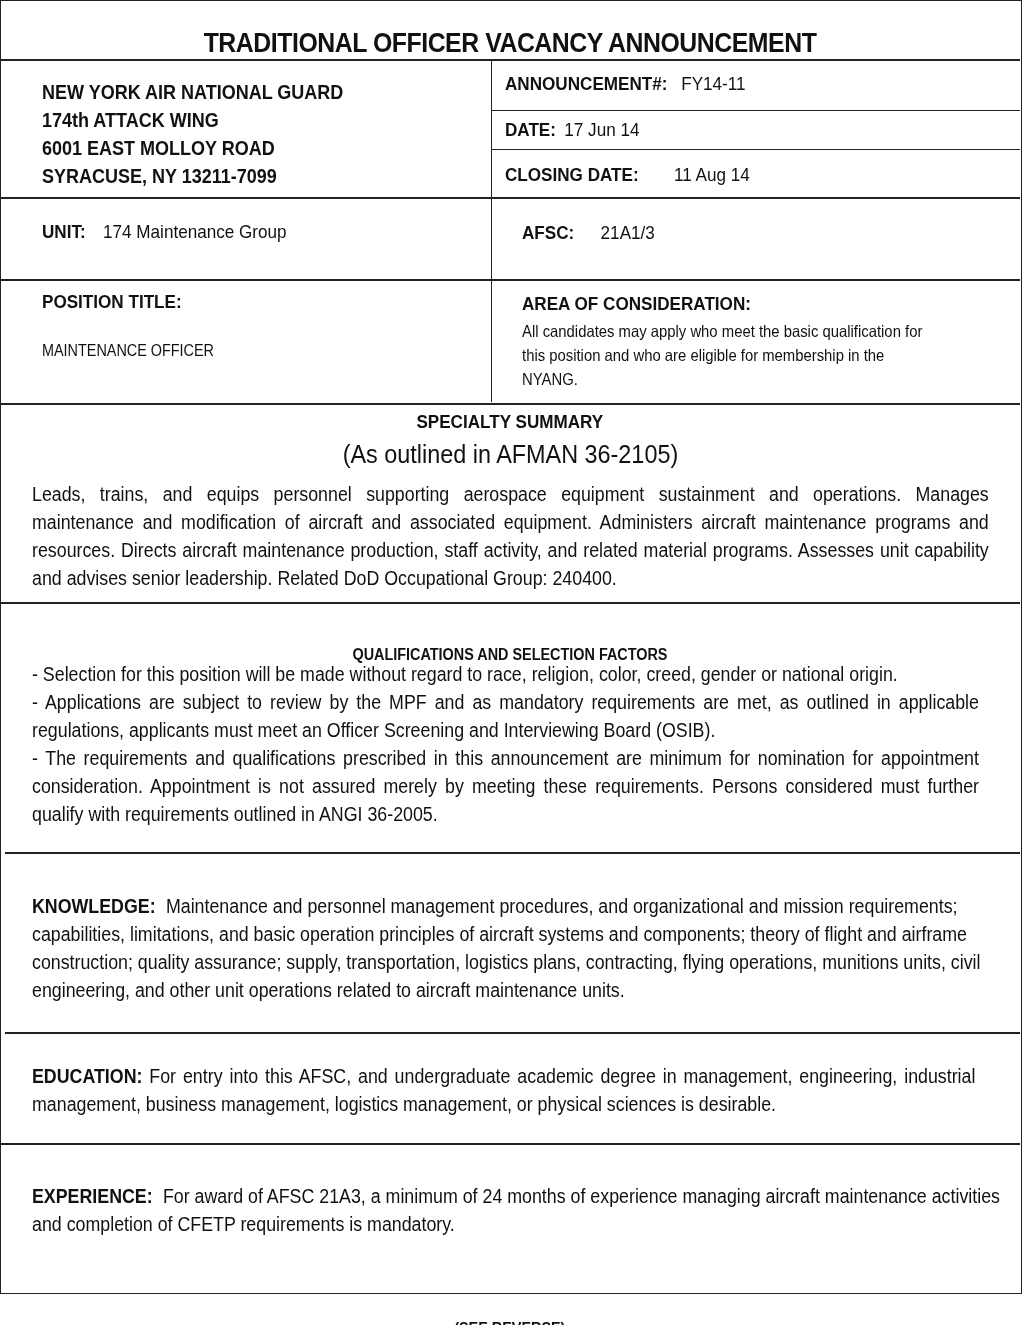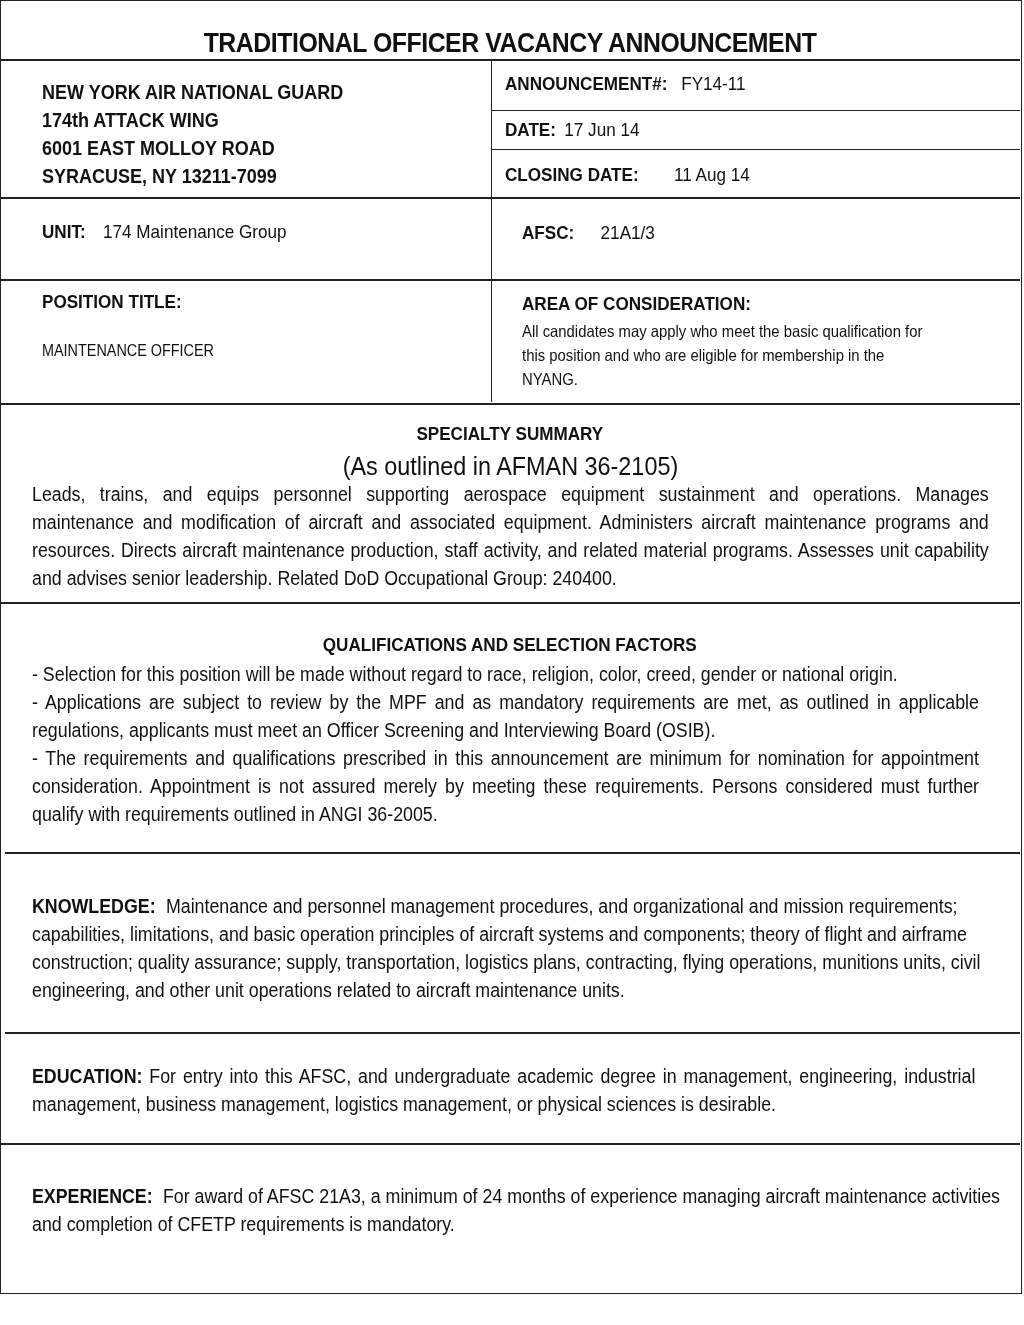--- a/index.html
+++ b/index.html
@@ -20,21 +20,21 @@
       transform: scaleX(0.92); transform-origin: 50% 50%;
     }
     .addr {
       left: 42px; top: 78px; font-weight: bold; font-size: 20px; line-height: 28px;
       transform: scaleX(0.9); transform-origin: 0 0; white-space: nowrap;
     }
     .cond { transform: scaleX(0.9); transform-origin: 0 0; white-space: nowrap; }
     .lbl { font-weight: bold; }
     .f18 { font-size: 19px; }
     .f16 { font-size: 16px; }
-    .center { text-align: center; left: 0; width: 1020px; margin-top: 12px; }
+    .center { text-align: center; left: 0; width: 1020px; }
     .para {
       font-size: 20px; line-height: 28px; text-align: justify;
       text-align-last: left;
     }
     .para-inner { transform: scaleX(0.89); transform-origin: 0 0; }
     .small-para { font-size: 16.5px; line-height: 24px; }
   </style>
 </head>
 <body>
 
@@ -99,21 +99,21 @@
 <div class="abs center lbl" style="top:411px;font-size:19px;">
   <span style="display:inline-block;transform:scaleX(0.9);">SPECIALTY SUMMARY</span>
 </div>
 <div class="abs center" style="top:439px;font-size:26px;">
   <span style="display:inline-block;transform:scaleX(0.9);">(As outlined in AFMAN 36-2105)</span>
 </div>
 <div class="abs para" style="left:32px;top:480px;width:1075px;">
   <div class="para-inner">Leads, trains, and equips personnel supporting aerospace equipment sustainment and operations. Manages maintenance and modification of aircraft and associated equipment. Administers aircraft maintenance programs and resources. Directs aircraft maintenance production, staff activity, and related material programs. Assesses unit capability and advises senior leadership. Related DoD Occupational Group: 240400.</div>
 </div>
 
-<div class="abs center lbl" style="top:622px;font-size:19px;">
+<div class="abs center lbl" style="top:646px;font-size:16px;">
   <span style="display:inline-block;transform:scaleX(0.9);">QUALIFICATIONS AND SELECTION FACTORS</span>
 </div>
 <div class="abs para" style="left:32px;top:660px;width:1064px;">
   <div class="para-inner">
     <div>- Selection for this position will be made without regard to race, religion, color, creed, gender or national origin.</div>
     <div>- Applications are subject to review by the MPF and as mandatory requirements are met, as outlined in applicable regulations, applicants must meet an Officer Screening and Interviewing Board (OSIB).</div>
     <div>- The requirements and qualifications prescribed in this announcement are minimum for nomination for appointment consideration.  Appointment is not assured merely by meeting these requirements.  Persons considered must further qualify with requirements outlined in ANGI 36-2005.</div>
   </div>
 </div>
 

